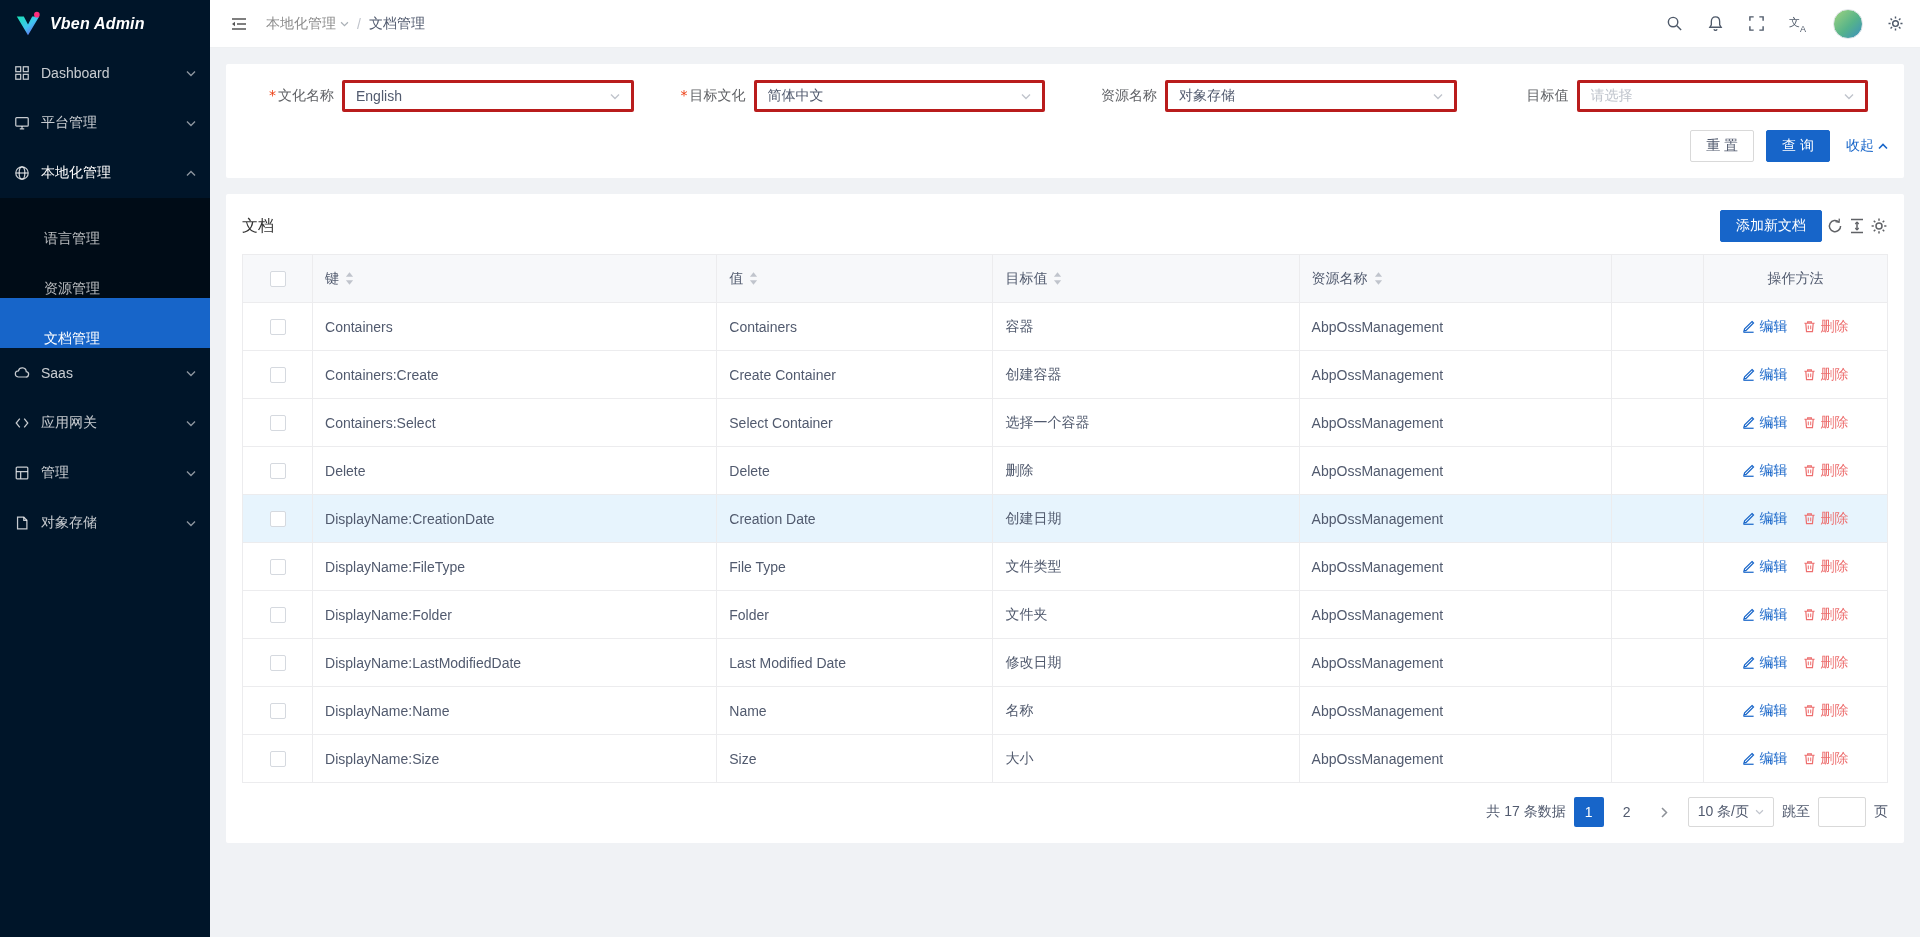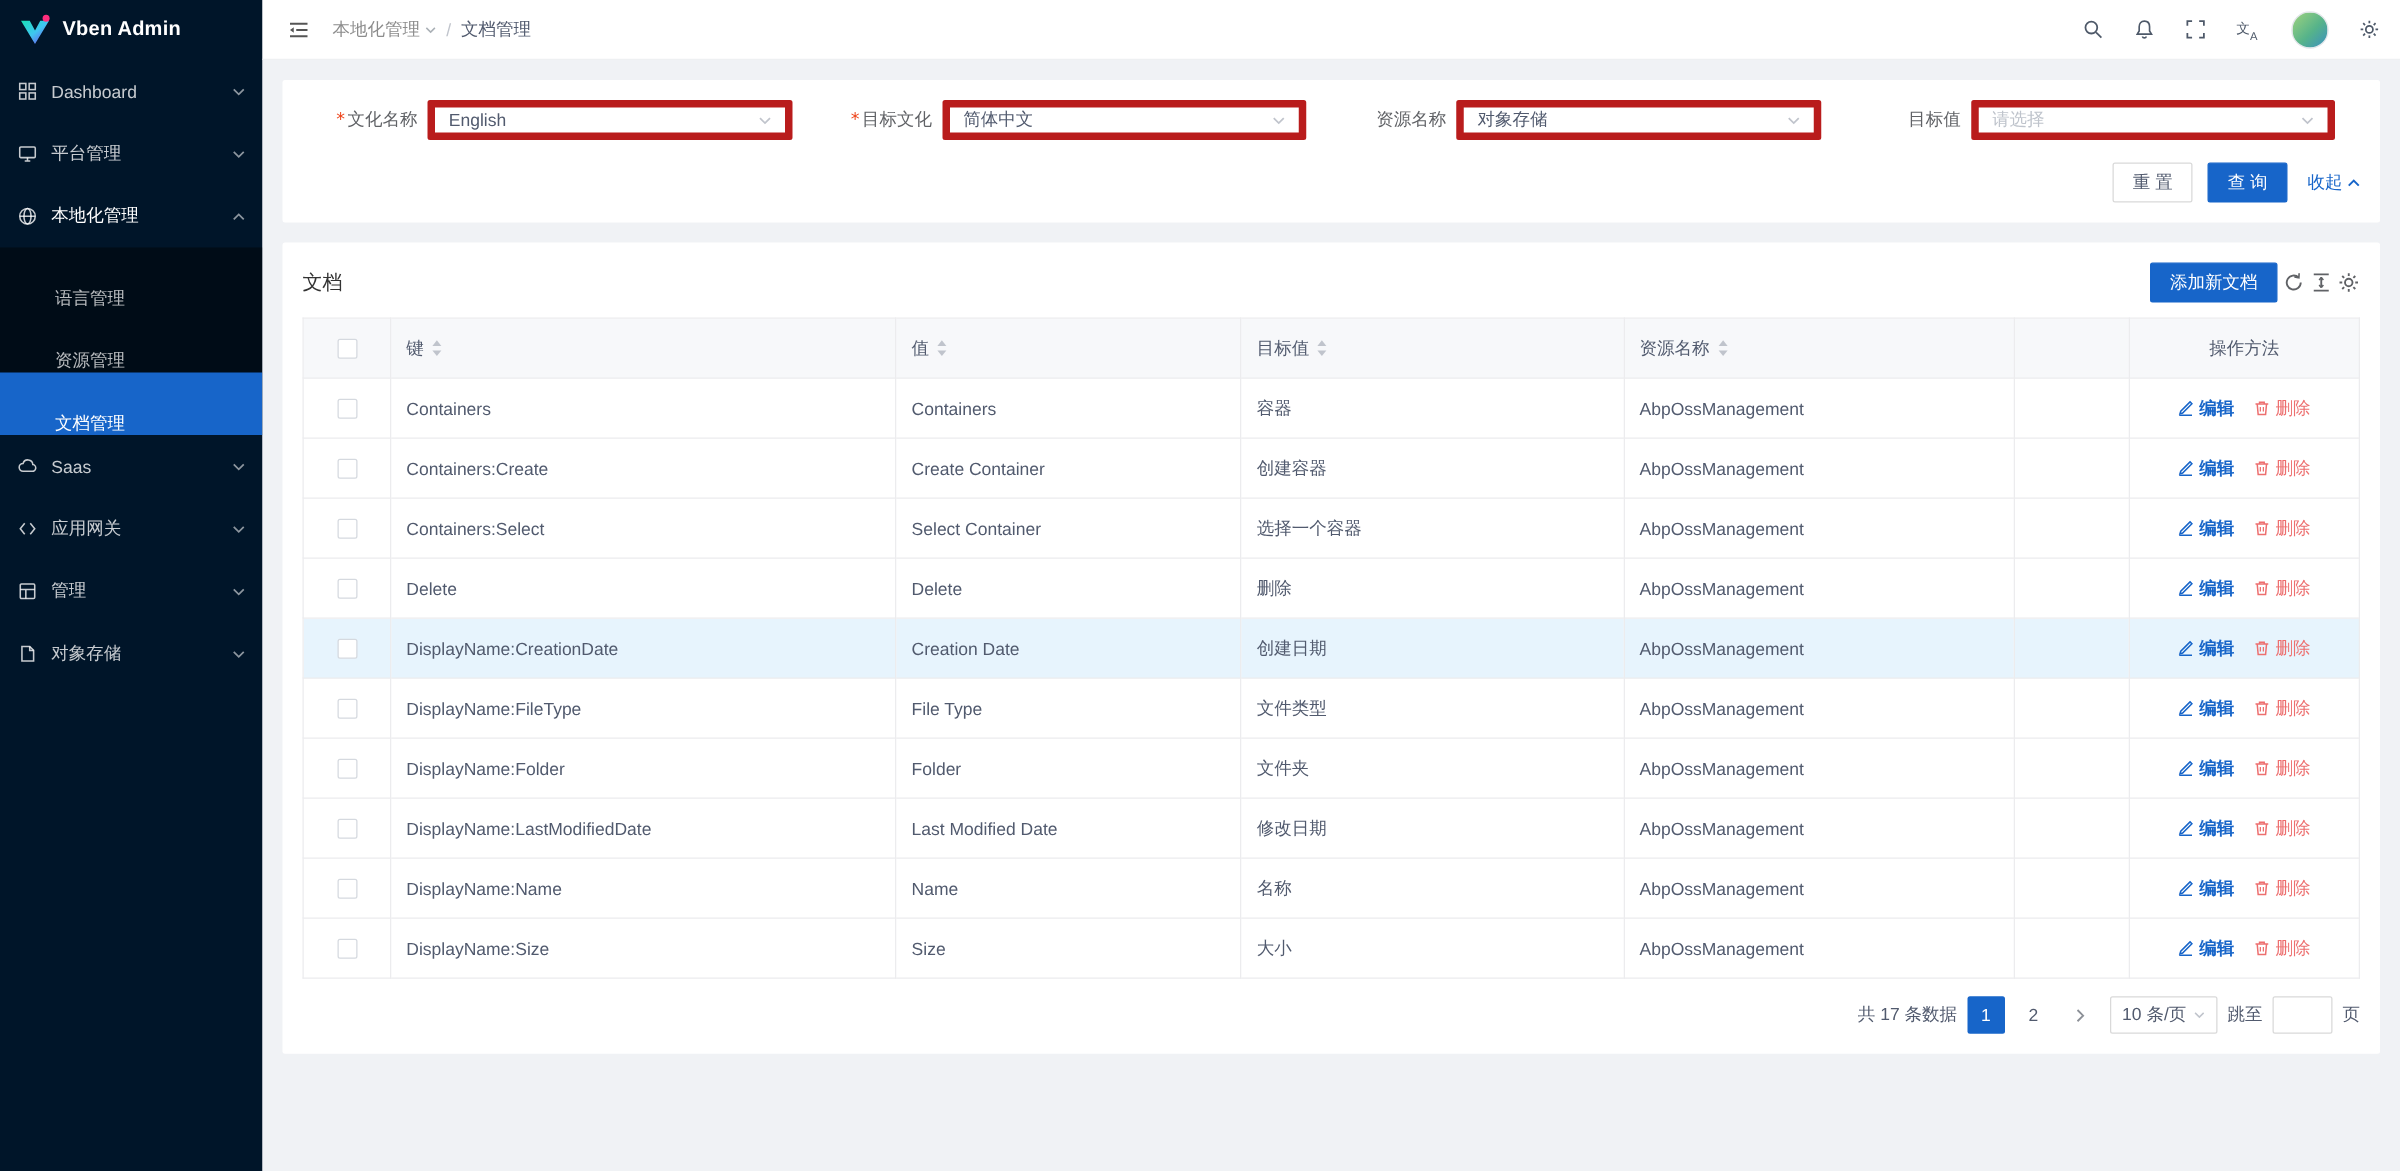--- a/index.html
+++ b/index.html
@@ -10,21 +10,21 @@
     --danger:#ed6f6f;
     --sidebar-bg:#001529;
     --submenu-bg:#000c17;
     --border:#e8eaec;
   }
   .app { display:flex; width:1920px; height:937px; }
 
   
   .sidebar { width:210px; flex-shrink:0; background:var(--sidebar-bg); color:rgba(255,255,255,.78); display:flex; flex-direction:column; }
   .logo { height:48px; display:flex; align-items:center; gap:8px; padding-left:14px; cursor:pointer; }
-  .logo-text { font-size:16px; font-weight:bold; color:#fff; letter-spacing:.2px; }
+  .logo-text { font-size:16px; font-weight:bold; color:#fff; letter-spacing:.2px;font-style:italic; }
   .menu { flex:1; overflow:hidden; }
   .menu-item { height:50px; display:flex; align-items:center; padding:0 14px; font-size:14px; cursor:pointer; }
   .menu-item .mi-icon { width:17px; height:17px; margin-right:10px; display:inline-flex; color:rgba(255,255,255,.78); }
   .menu-item .mi-label { flex:1; white-space:nowrap; }
   .menu-item .mi-chev { margin-left:auto; display:inline-flex; color:rgba(255,255,255,.55); }
   .menu-item.open { color:#fff; }
   .submenu { background:var(--submenu-bg); }
   .submenu-item { height:50px; display:flex; align-items:flex-end; padding-left:44px; cursor:pointer; color:rgba(255,255,255,.72); }
   .submenu-item.active { background:var(--primary); color:#fff; }
 
@@ -44,21 +44,21 @@
   .content { flex:1; padding:16px; overflow:hidden; background:#f0f2f5; }
   .card { background:#fff; border-radius:2px; }
 
   
   .filter-card { padding:16px 16px 16px; margin-bottom:16px; }
   .filter-row { display:flex; }
   .filter-row + .filter-row { margin-top:16px; }
   .field { flex:1; display:flex; align-items:center; padding-right:20px; min-width:0; }
   .field-label { width:100px; flex-shrink:0; text-align:right; padding-right:8px; color:#606266; white-space:nowrap; }
   .req-star { color:#ed3f14; margin-right:2px; font-family:"DejaVu Sans",sans-serif; }
-  .select { flex:1; height:32px; border:6px solid #b91c1c; border-radius:2px; background:#fff; display:flex; align-items:center; padding:0 11px; cursor:pointer; min-width:0; }
+  .select { flex:1; height:32px; border:3px solid #b91c1c; border-radius:2px; background:#fff; display:flex; align-items:center; padding:0 11px; cursor:pointer; min-width:0; }
   .select .sel-val { flex:1; color:#515a6e; white-space:nowrap; overflow:hidden; }
   .select.placeholder .sel-val { color:#bfc4cc; }
   .select .sel-arrow { display:inline-flex; color:#c0c4cc; margin-left:6px; }
   .search-row .search-wrap { flex:1; display:flex; padding-right:20px; }
   .text-input { flex:1; height:32px; border:1px solid #d9d9d9; border-radius:2px; padding:0 11px; font-size:14px; color:#515a6e; outline:none; font-family:inherit; }
   .text-input::placeholder { color:#bfc4cc; }
   .filter-actions { display:flex; justify-content:flex-end; align-items:center; gap:12px; margin-top:18px; }
   .btn { height:32px; padding:0 15px; border-radius:2px; font-size:14px; display:inline-flex; align-items:center; justify-content:center; cursor:pointer; font-family:inherit; }
   .btn-default { background:#fff; border:1px solid #d9d9d9; color:#515a6e; }
   .btn-primary { background:var(--primary); border:1px solid var(--primary); color:#fff; }
@@ -75,21 +75,21 @@
   thead th { background:#f7f8fa; color:#515a6e; }
   .th-inner { display:flex; align-items:center; gap:6px; }
   .sort-icon { display:inline-flex; flex-direction:column; line-height:0; cursor:pointer; }
   .col-check,.cell-check { text-align:center; }
   .checkbox { display:inline-block; width:16px; height:16px; border:1px solid #d5d9df; border-radius:2px; background:#fff; vertical-align:middle; cursor:pointer; }
   tr.row-highlight td { background:#e7f4fd; }
   .th-actions,.cell-actions { text-align:center; }
   .cell-actions { white-space:nowrap; }
   .actions-wrap { display:flex; align-items:center; justify-content:center; gap:16px; }
   .action { display:inline-flex; align-items:center; gap:4px; cursor:pointer; }
-  .action.edit { color:var(--primary);font-weight:bold; }
+  .action.edit { color:var(--primary); }
   .action.delete { color:var(--danger); }
 
   
   .pagination { display:flex; justify-content:flex-end; align-items:center; gap:8px; margin-top:14px; color:#515a6e; }
   .page-btn { min-width:30px; height:30px; border-radius:2px; display:inline-flex; align-items:center; justify-content:center; cursor:pointer; background:#fff; color:#515a6e; }
   .page-btn.active { background:var(--primary); color:#fff; }
   .page-btn.next { color:#8c9097; }
   .size-select { height:30px; border:1px solid #d9d9d9; border-radius:2px; display:inline-flex; align-items:center; gap:6px; padding:0 9px; cursor:pointer; background:#fff; }
   .size-select .sel-arrow { display:inline-flex; color:#c0c4cc; }
   .jump-input { width:48px; height:30px; border:1px solid #d9d9d9; border-radius:2px; outline:none; padding:0 6px; font-family:inherit; font-size:14px; }

